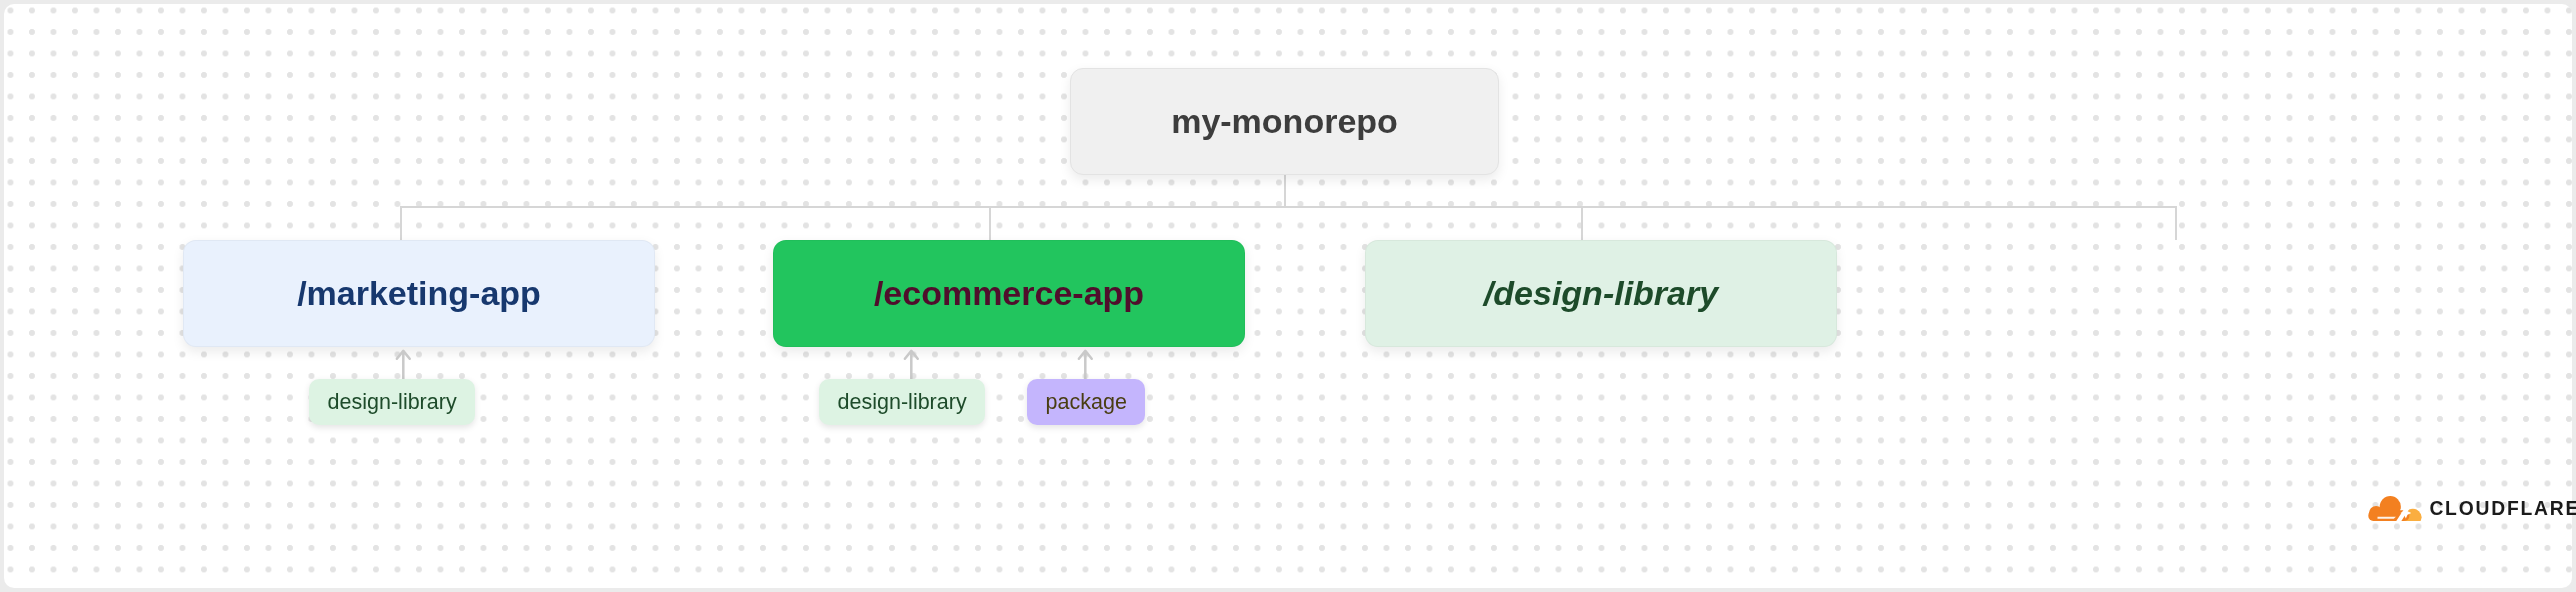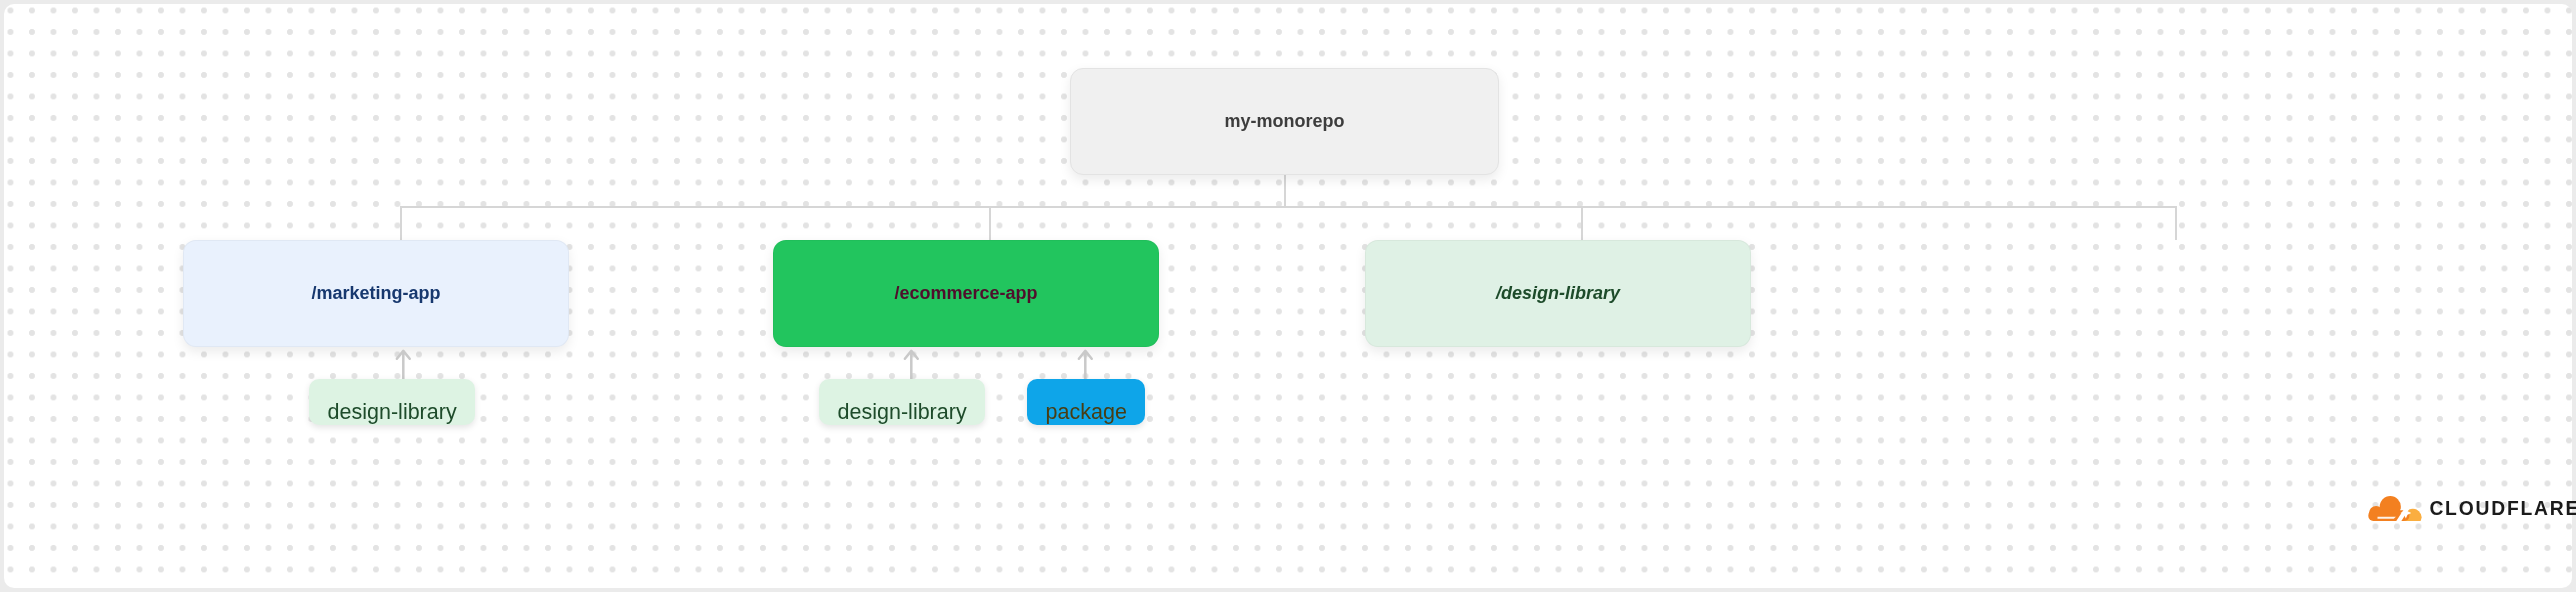--- a/index.html
+++ b/index.html
@@ -18,35 +18,35 @@
     border-radius:10px;
   }
   .layer{position:absolute;inset:0;}
   
   .line{position:absolute;background:#d6d6d6;}
   
   .node{
     position:absolute;height:107px;
     display:flex;align-items:center;justify-content:center;
     border-radius:13px;
-    font-weight:bold;font-size:18px;
+    font-weight:bold;font-size:34px;
     box-shadow:0 4.3px 11.4px rgba(0,0,0,0.08);
     border:0.7px solid rgba(0,0,0,0.035);
     box-sizing:border-box;
   }
   .node.root{width:429px;left:1070px;top:68px;border:0.7px solid #e3e3e3;}
-  .node.child{width:386px;top:240px;}
+  .node.child{width:472px;top:240px;}
   .n-marketing{left:183px;}
   .n-ecommerce{left:773px;}
   .n-design{left:1365px;}
   .n-package{left:1958px;}
   
   .tag{
     position:absolute;top:379px;height:46px;
-    display:inline-flex;align-items:flex-end;justify-content:center;
+    display:inline-flex;align-items:center;justify-content:center;
     padding:0 18.6px;border-radius:10px;
     font-size:21.5px;
     box-shadow:0 2.1px 6.4px rgba(0,0,0,0.10);
     white-space:nowrap;
   }
   .t-m-dl{left:309px;}
   .t-e-dl{left:819px;}
   .t-e-pkg{left:1027px;}
   
   .dep-arrow{position:absolute;top:348px;}
@@ -97,21 +97,21 @@
   <svg class="dep-arrow" style="left:1076px;" width="18.6" height="33" viewBox="0 0 26 46">
     <path d="M13 44 V6 M4 15 L13 4 L22 15" fill="none" stroke-width="3.5" stroke-linecap="round" stroke-linejoin="round" stroke="#c9c9c9"></path>
   </svg>
 
   <div class="tag t-m-dl" style="background-color: rgb(221, 243, 227); color: rgb(29, 75, 42);">
     <span>design-library</span>
   </div>
   <div class="tag t-e-dl" style="background-color: rgb(221, 243, 227); color: rgb(29, 75, 42);">
     <span>design-library</span>
   </div>
-  <div class="tag t-e-pkg" style="background-color: #0ea5e9; color: rgb(73, 61, 18);">
+  <div class="tag t-e-pkg" style="background-color: #c4b5fd; color: rgb(73, 61, 18);">
     <span>package</span>
   </div>
 
   <div class="brand">
     <svg width="57" height="29" viewBox="0 0 80 41">
       <defs>
         <clipPath id="cfclip">
             <rect x="0" y="0" width="80" height="38"></rect>
           </clipPath>
       </defs>

